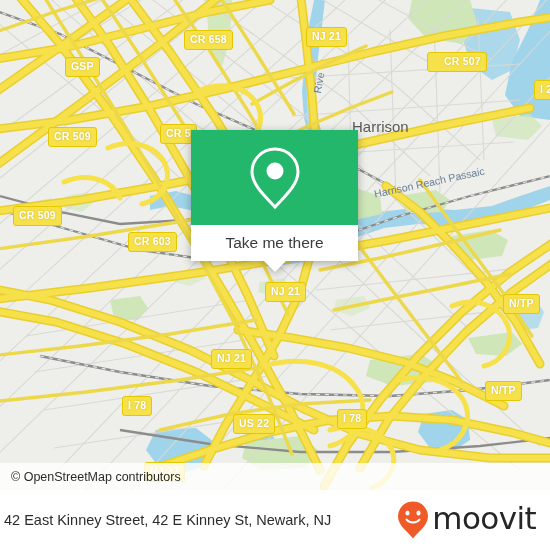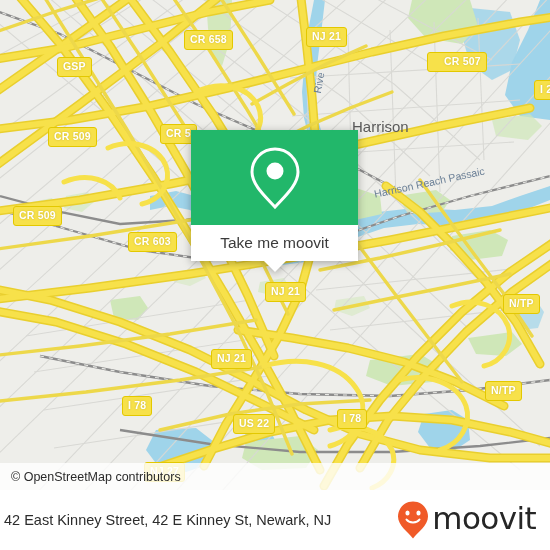--- a/index.html
+++ b/index.html
@@ -336,21 +336,21 @@
     </svg>
 
     <div class="placelabel" style="left:352px; top:118px;">Harrison</div>
     <div class="waterlabel" style="left:311px; top:92px; transform: rotate(-80deg); transform-origin: left top;">Rive</div>
     <div class="waterlabel" style="left:373px; top:188px; transform: rotate(-12deg); transform-origin: left top;">Harrison Reach Passaic</div>
 
     <div id="shields">
         <div class="shield" style="left: 184px; top: 30px;">CR 658</div>
         <div class="shield" style="left: 306px; top: 27px;">NJ 21</div>
         <div class="shield" style="left: 427px; top: 52px; padding-left: 16px;">CR 507</div>
-        <div class="shield" style="left: 57px; top: 57px;">GSP</div>
+        <div class="shield" style="left: 65px; top: 57px;">GSP</div>
         <div class="shield" style="left: 534px; top: 80px;">I 2</div>
         <div class="shield" style="left: 48px; top: 127px;">CR 509</div>
         <div class="shield" style="left: 160px; top: 124px;">CR 5</div>
         <div class="shield" style="left: 13px; top: 206px;">CR 509</div>
         <div class="shield" style="left: 128px; top: 232px;">CR 603</div>
         <div class="shield" style="left: 265px; top: 282px;">NJ 21</div>
         <div class="shield" style="left: 503px; top: 294px;">N/TP</div>
         <div class="shield" style="left: 211px; top: 349px;">NJ 21</div>
         <div class="shield" style="left: 485px; top: 381px;">N/TP</div>
         <div class="shield" style="left: 122px; top: 396px;">I 78</div>
@@ -360,21 +360,21 @@
       </div>
 
     <div id="popup">
       <div class="pop-head">
         <svg width="56" height="66" viewBox="0 0 56 66">
           <path d="M28 4 C15.3 4 5 14.3 5 27 C5 40 19 52 28 62 C37 52 51 40 51 27 C51 14.3 40.7 4 28 4 Z" fill="none" stroke="#ffffff" stroke-width="3"></path>
           <circle cx="28" cy="26" r="8.5" fill="#ffffff"></circle>
         </svg>
       </div>
       <div class="pop-foot">
-        <span>Take me moovit</span>
+        <span>Take me there</span>
       </div>
       <div class="tail"></div>
     </div>
 
     <div id="attrib">
       <span>© OpenStreetMap contributors</span>
     </div>
   </div>
 
   <div id="footer">

